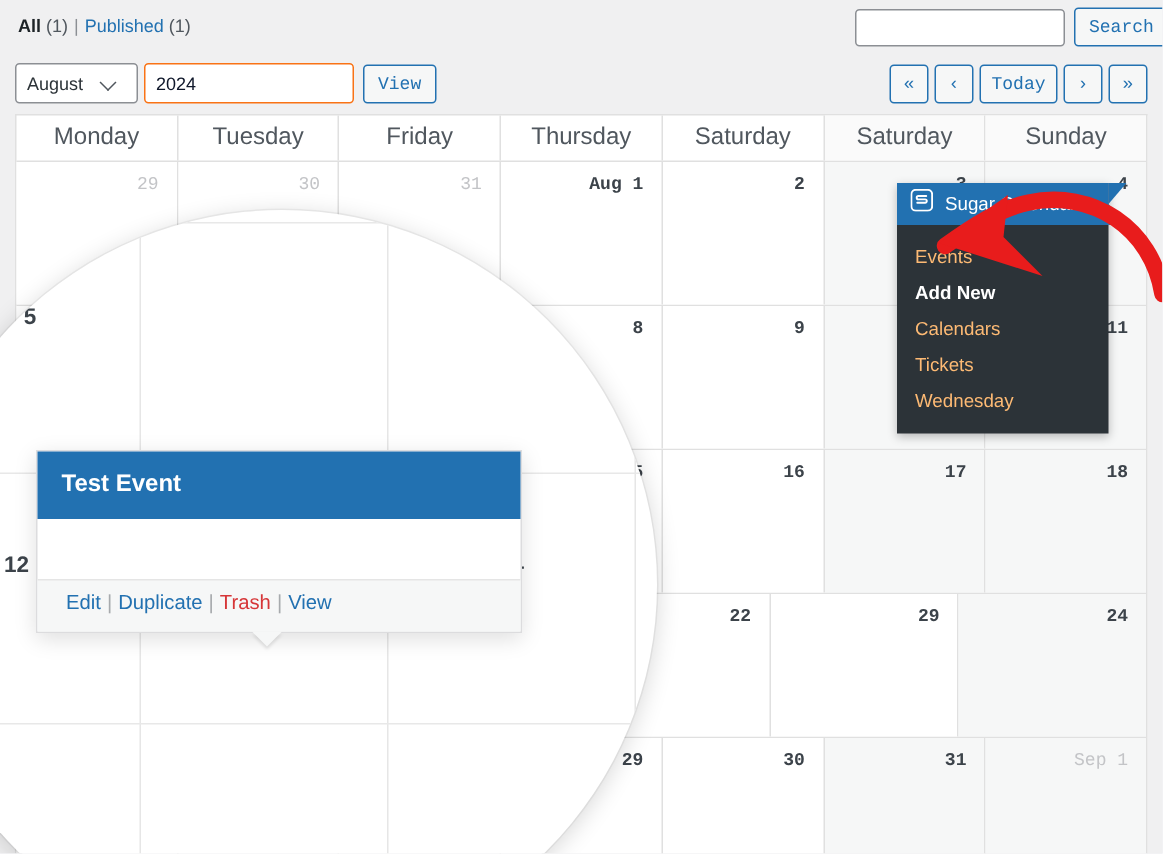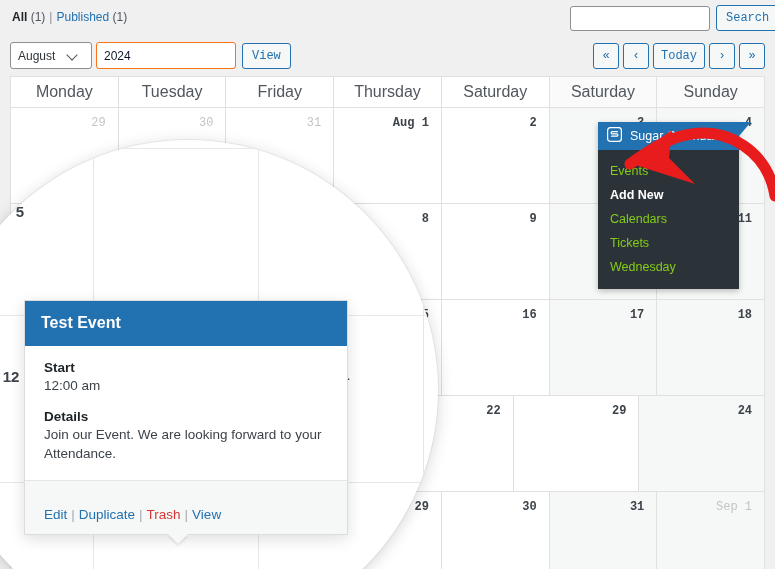--- a/index.html
+++ b/index.html
@@ -157,21 +157,21 @@
     position: absolute; right: -12px; top: 0;
     width: 0; height: 0;
     border-top: 14px solid #2271b1;
     border-bottom: 14px solid #2271b1;
     border-right: 12px solid transparent;
   }
   .am-title { color: #fff; font-size: 12.5px; white-space: nowrap; }
   .am-item {
     padding: 5px 0 5px 12px;
     font-size: 12.5px;
-    color: #84cc16;
+    color: #fdba74;
     cursor: pointer;
     white-space: nowrap;
   }
   .am-item.active { color: #fff; font-weight: bold; }
   .am-list { padding: 9px 0 10px; }
 
   
   .arrow { position: absolute; left: 600px; top: 118px; z-index: 40; pointer-events: none; }
 
   
@@ -215,22 +215,23 @@
     font-weight: bold;
   }
   .popup-body { padding: 14px 19px 16px; }
   .pf-label { font-size: 13.5px; font-weight: bold; color: #1d2327; margin-bottom: 1px; }
   .pf-value { font-size: 13.5px; color: #3c434a; line-height: 1.45; }
   .pf-group { margin-bottom: 13px; }
   .pf-group:last-child { margin-bottom: 0; }
   .popup-foot {
     border-top: 1px solid #e5e5e5;
     background: #f6f7f7;
-    padding: 26px 19px 12px;
+    padding: 7px 19px 12px;
     font-size: 13.5px;
+    margin-top: 40px;
   }
   .popup-foot a { color: #2271b1; text-decoration: none; cursor: pointer; }
   .popup-foot a.danger { color: #d63638; }
   .popup-foot .psep { color: #a7aaad; margin: 0 4px; }
   .popup-tip {
     position: absolute;
     left: 143px; bottom: -10px;
     width: 0; height: 0;
     border-left: 10px solid transparent;
     border-right: 10px solid transparent;
@@ -443,27 +444,17 @@
           <div class="zday" style="left: 82px; top: 63px;">5</div>
           <div class="zday" style="left: 73px; top: 228px;">12</div>
           <div class="zday" style="left: 238px; top: 228px;">13</div>
           <div class="zday" style="left: 403px; top: 228px;">14</div>
         </div>
     </div>
   </div>
 
   <div class="popup">
     <div class="popup-head">Test Event</div>
-    <div class="popup-body">
-      <div class="pf-group">
-        <div class="pf-label">Start</div>
-        <div class="pf-value">12:00 am</div>
-      </div>
-      <div class="pf-group">
-        <div class="pf-label">Details</div>
-        <div class="pf-value">Join our Event. We are looking forward to your Attendance.</div>
-      </div>
-    </div>
     <div class="popup-foot" id="popup-foot"><a class="">Edit</a><span class="psep">|</span><a class="">Duplicate</a><span class="psep">|</span><a class="danger">Trash</a><span class="psep">|</span><a class="">View</a></div>
     <div class="popup-tip"></div>
   </div>
 
 </div>
 
 </body></html>

